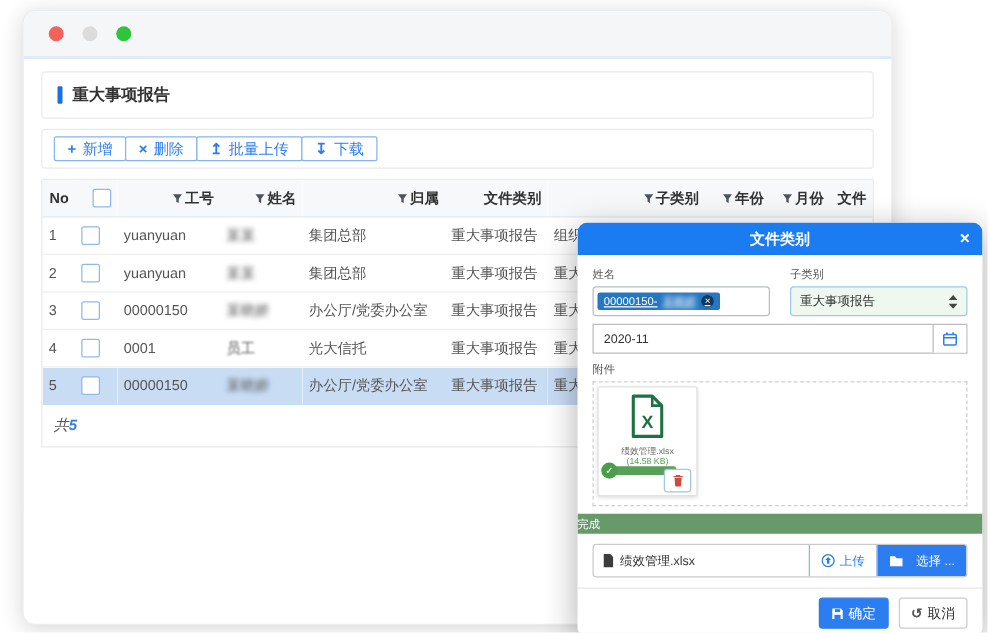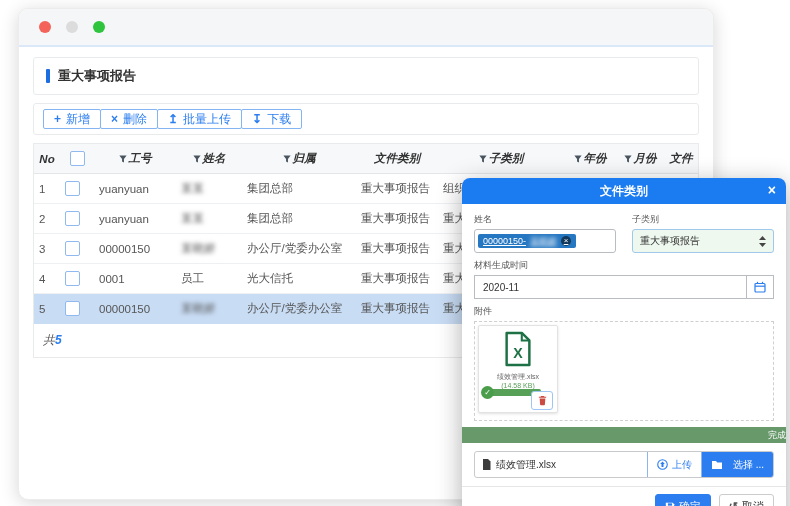--- a/index.html
+++ b/index.html
@@ -22,22 +22,22 @@
 
   .toolbar-panel{border:1px solid #e8eaec;border-radius:3px;padding:5px 9px;margin-top:8px;display:flex;}
   .tb-btn{border:1px solid #85b4f2;color:#2c7ef0;background:#fff;font-size:12px;padding:3px 10px;
           display:flex;align-items:center;gap:5px;margin-left:-1px;border-radius:2px;cursor:pointer;height:20px;}
   .tb-btn:first-child{margin-left:0;}
   .tb-ico{font-size:12px;font-weight:bold;line-height:1;}
 
   
   .table-panel{border:1px solid #e8eaec;margin-top:8px;}
   table{width:100%;border-collapse:collapse;table-layout:fixed;font-size:11.5px;}
-  th{background:#f6f8fa;color:#333;font-weight:600;text-align:center;padding:7px 5px;
-     border-bottom:1px solid #e4e7ea;white-space:nowrap;overflow:hidden;font-style:italic;}
+  th{background:#f6f8fa;color:#333;font-weight:600;text-align:right;padding:7px 5px;
+     border-bottom:1px solid #e4e7ea;white-space:nowrap;overflow:hidden;}
   td{padding:7px 5px;border-bottom:1px solid #eef0f2;color:#555;white-space:nowrap;overflow:hidden;}
   tr.selected td{background:#c8dcf4;border-bottom-color:#c8dcf4;}
   .cb{display:inline-block;width:13px;height:13px;border:1px solid #8fb9ef;border-radius:2px;background:#fff;vertical-align:middle;}
   .funnel{margin-right:2px;vertical-align:-1px;}
   .link{color:#2c7ef0;text-decoration:none;cursor:pointer;}
   .redacted{filter:blur(2px);}
   .redacted-light{filter:blur(0.7px);}
   .total-row{padding:8px 9px;font-size:12px;font-style:italic;color:#555;}
   .total-num{color:#2c7ef0;font-weight:bold;}
 
@@ -68,21 +68,21 @@
              box-shadow:0 1px 3px rgba(0,0,0,.12);position:relative;text-align:center;}
   .file-name{font-size:7px;color:#666;position:absolute;top:46px;left:0;right:0;}
   .file-size{font-size:7px;color:#5aa05a;position:absolute;top:56px;left:0;right:0;}
   .progress-wrap{position:absolute;left:2px;right:16px;top:60px;display:flex;align-items:center;}
   .progress-check{width:13px;height:13px;border-radius:50%;background:#4a9d4a;color:#fff;font-size:8px;
                   line-height:13px;text-align:center;z-index:2;}
   .progress-bar{flex:1;height:7px;background:#57a057;border-radius:2px;margin-left:-4px;}
   .trash-btn{position:absolute;right:4px;bottom:2px;width:20px;height:17px;border:1px solid #9ec5f3;
              border-radius:3px;background:#fff;display:flex;align-items:center;justify-content:center;cursor:pointer;}
   .done-bar{background:#68996b;color:#fff;font-size:9px;height:16px;display:flex;align-items:center;
-            justify-content:flex-end;margin:6px -12px 0;}
+            justify-content:flex-start;margin:6px -12px 0;}
   .file-row{margin:8px 0;border:1px solid #c8cacc;border-radius:3px;height:25px;display:flex;
             align-items:stretch;overflow:hidden;}
   .fr-name{flex:1;padding:0 7px;font-size:10px;color:#333;display:flex;align-items:center;gap:5px;min-width:0;}
   .fr-upload{border:1px solid #8db6f0;border-top:0;border-bottom:0;color:#2c7ef0;font-size:10px;
              display:flex;align-items:center;gap:4px;padding:0 9px;background:#fff;cursor:pointer;}
   .fr-choose{background:#2c7ef0;color:#fff;font-size:10px;display:flex;align-items:center;gap:10px;
              padding:0 9px;cursor:pointer;}
   .modal-footer{border-top:1px solid #e6e6e6;padding:7px 12px;display:flex;justify-content:flex-end;gap:8px;}
   .btn{border-radius:3px;font-size:11px;padding:4px 9px;display:flex;align-items:center;gap:4px;cursor:pointer;}
   .btn-ok{background:#2c7ef0;color:#fff;border:1px solid #2c7ef0;}
@@ -257,21 +257,20 @@
         <div class="select">
           <span>重大事项报告</span>
           <svg width="7" height="11" viewBox="0 0 7 11">
               <path d="M3.5 0L7 4H0z" fill="#444"></path>
               <path d="M3.5 11L0 7h7z" fill="#444"></path>
             </svg>
         </div>
       </div>
     </div>
 
-    <div class="field-label">材料生成时间</div>
     <div class="date-field">
       <span class="date-value">2020-11</span>
       <span class="date-btn">
         <svg width="12" height="12" viewBox="0 0 12 12">
             <rect x="1" y="2.5" width="10" height="8.5" rx="1" fill="none" stroke="#2c7ef0" stroke-width="1.2"></rect>
             <line x1="1" y1="5.2" x2="11" y2="5.2" stroke="#2c7ef0" stroke-width="1.2"></line>
             <line x1="3.5" y1="0.8" x2="3.5" y2="3" stroke="#2c7ef0" stroke-width="1.2"></line>
             <line x1="8.5" y1="0.8" x2="8.5" y2="3" stroke="#2c7ef0" stroke-width="1.2"></line>
           </svg>
       </span>

